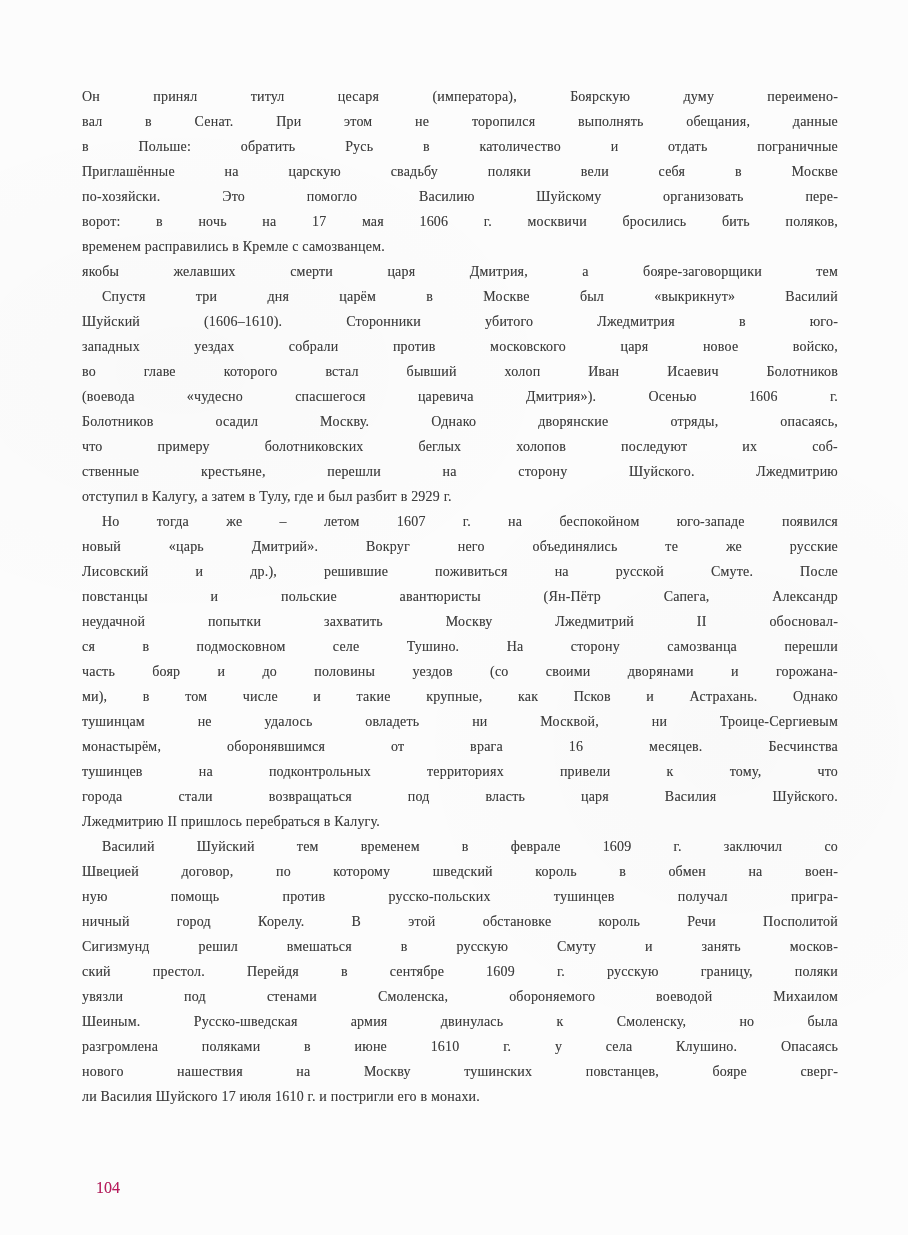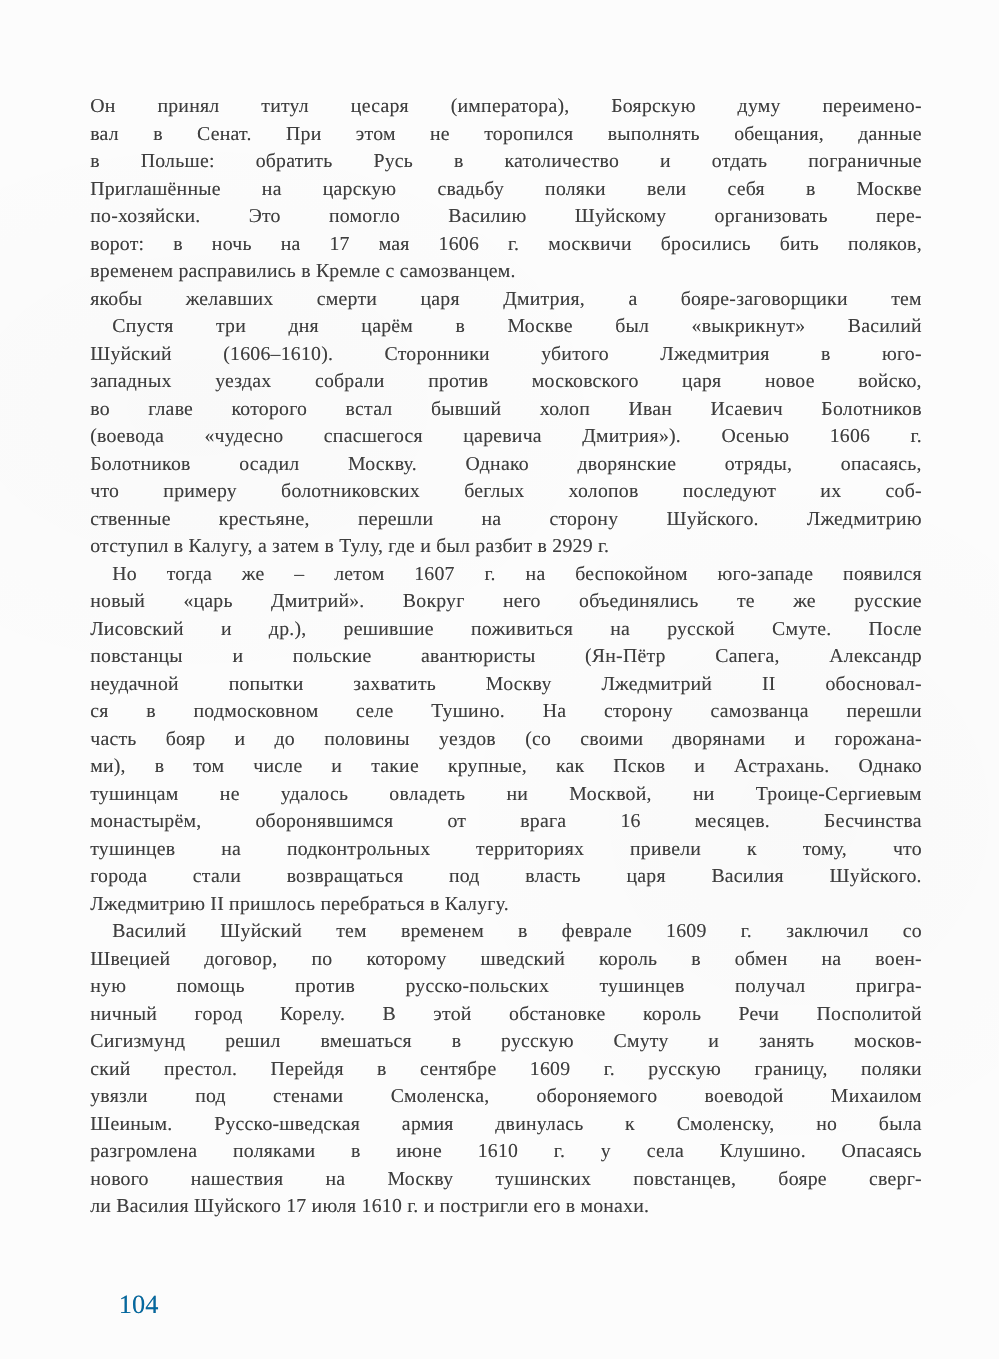--- a/index.html
+++ b/index.html
@@ -19,21 +19,21 @@
   }
   .page {
     position: absolute;
     inset: 0;
   }
   .text-block {
     position: absolute;
     left: 82px;
     top: 84px;
     width: 756px;
-    font-size: 18px;
+    font-size: 14px;
     line-height: 25px;
     color: #3e3e3e;
     text-shadow: 0 0 0.6px rgba(62,62,62,0.45);
     letter-spacing: 0.2px;
   }
   .para {
     margin: 0;
     padding: 0;
   }
   .line {
@@ -46,25 +46,24 @@
   .line.last {
     text-align-last: left;
   }
   .para.indent .line:first-child {
     text-indent: 20px;
   }
   .page-number {
     position: absolute;
     left: 96px;
     top: 1175px;
-    font-size: 24px;
+    font-size: 16px;
     line-height: 25px;
-    color: #0369a1;
+    color: #be185d;
     text-shadow: 0 0 0.6px rgba(62,62,62,0.4);
-    margin-left: 12px;
   }
 </style>
 </head>
 <body>
 
 <div class="page">
   <main class="text-block" id="text-block">
       <p class="para">
         <span class="line">Он принял титул цесаря (императора), Боярскую думу переимено-</span>
         <span class="line">вал в Сенат. При этом не торопился выполнять обещания, данные</span>

